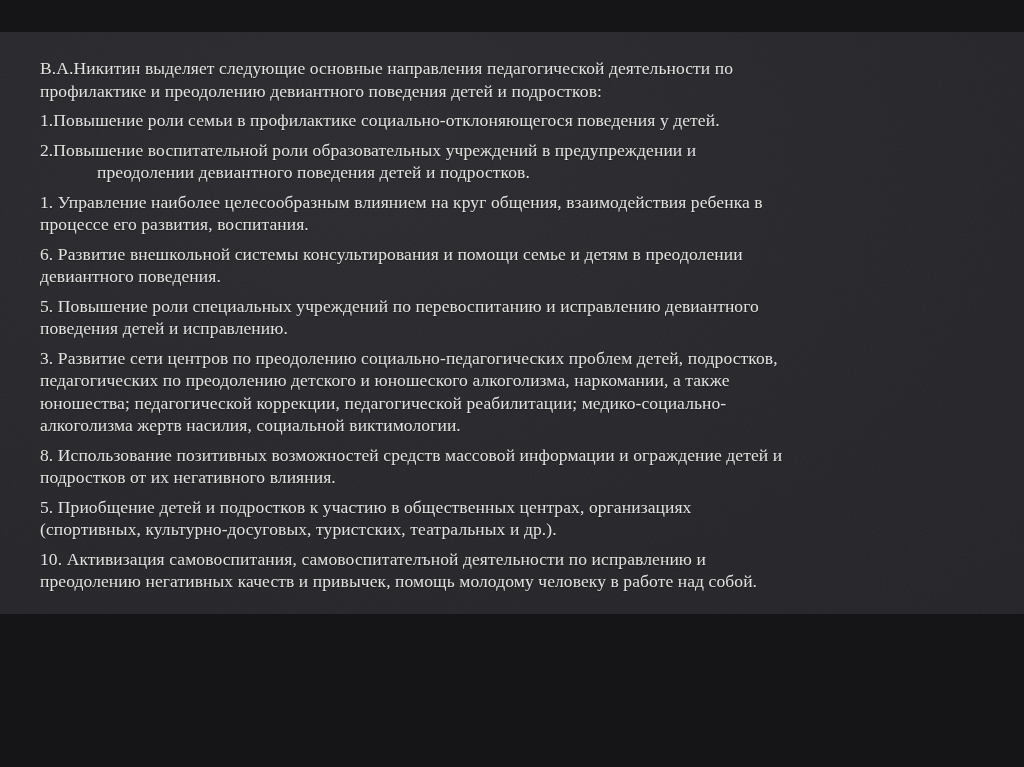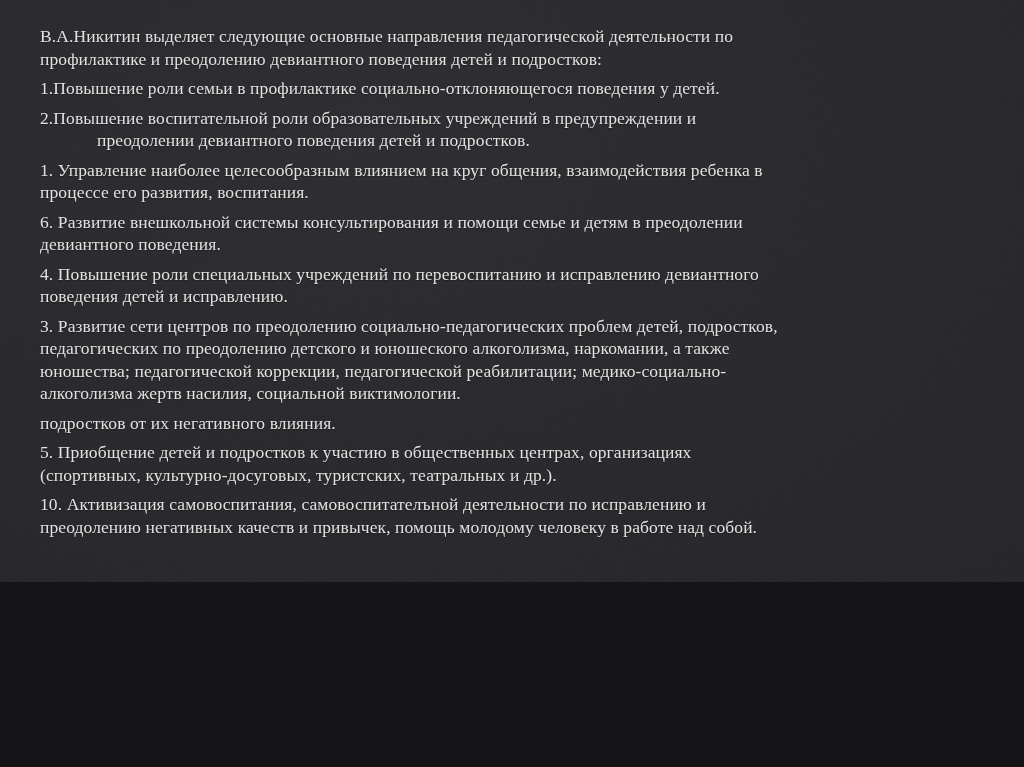--- a/index.html
+++ b/index.html
@@ -9,20 +9,21 @@
   }
   .slide {
     position: relative;
     width: 1024px;
     height: 582px;
     overflow: hidden;
     background:
       radial-gradient(1300px 900px at 35% 22%, #28272c 0%, #232227 45%, #1d1d21 100%);
     font-family: "Liberation Serif", "DejaVu Serif", serif;
     color: #e3e2df;
+    margin-top: 32px;
   }
   .grain {
     position: absolute;
     left: 0; top: 0;
     width: 1024px;
     height: 767px;
     opacity: 0.07;
     pointer-events: none;
   }
   .content {
@@ -79,32 +80,33 @@
       <div class="line">1. Управление наиболее целесообразным влиянием на круг общения, взаимодействия ребенка в</div>
       <div class="line">процессе его развития, воспитания.</div>
     </div>
 
     <div class="para">
       <div class="line">6. Развитие внешкольной системы консультирования и помощи семье и детям в преодолении</div>
       <div class="line">девиантного поведения.</div>
     </div>
 
     <div class="para">
-      <div class="line">4. Повышение роли специальных учреждений по перевоспитанию и исправлению девиантного</div>
+      <div class="line">5. Повышение роли специальных учреждений по перевоспитанию и исправлению девиантного</div>
       <div class="line">поведения детей и исправлению.</div>
     </div>
 
     <div class="para">
       <div class="line">3. Развитие сети центров по преодолению социально-педагогических проблем детей, подростков,</div>
       <div class="line">педагогических по преодолению детского и юношеского алкоголизма, наркомании, а также</div>
       <div class="line">юношества; педагогической коррекции, педагогической реабилитации; медико-социально-</div>
       <div class="line">алкоголизма жертв насилия, социальной виктимологии.</div>
     </div>
 
     <div class="para">
+      <div class="line">8. Использование позитивных возможностей средств массовой информации и ограждение детей и</div>
       <div class="line">подростков от их негативного влияния.</div>
     </div>
 
     <div class="para">
       <div class="line">5. Приобщение детей и подростков к участию в общественных центрах, организациях</div>
       <div class="line">(спортивных, культурно-досуговых, туристских, театральных и др.).</div>
     </div>
 
     <div class="para">
       <div class="line">10. Активизация самовоспитания, самовоспитателъной деятельности по исправлению и</div>

